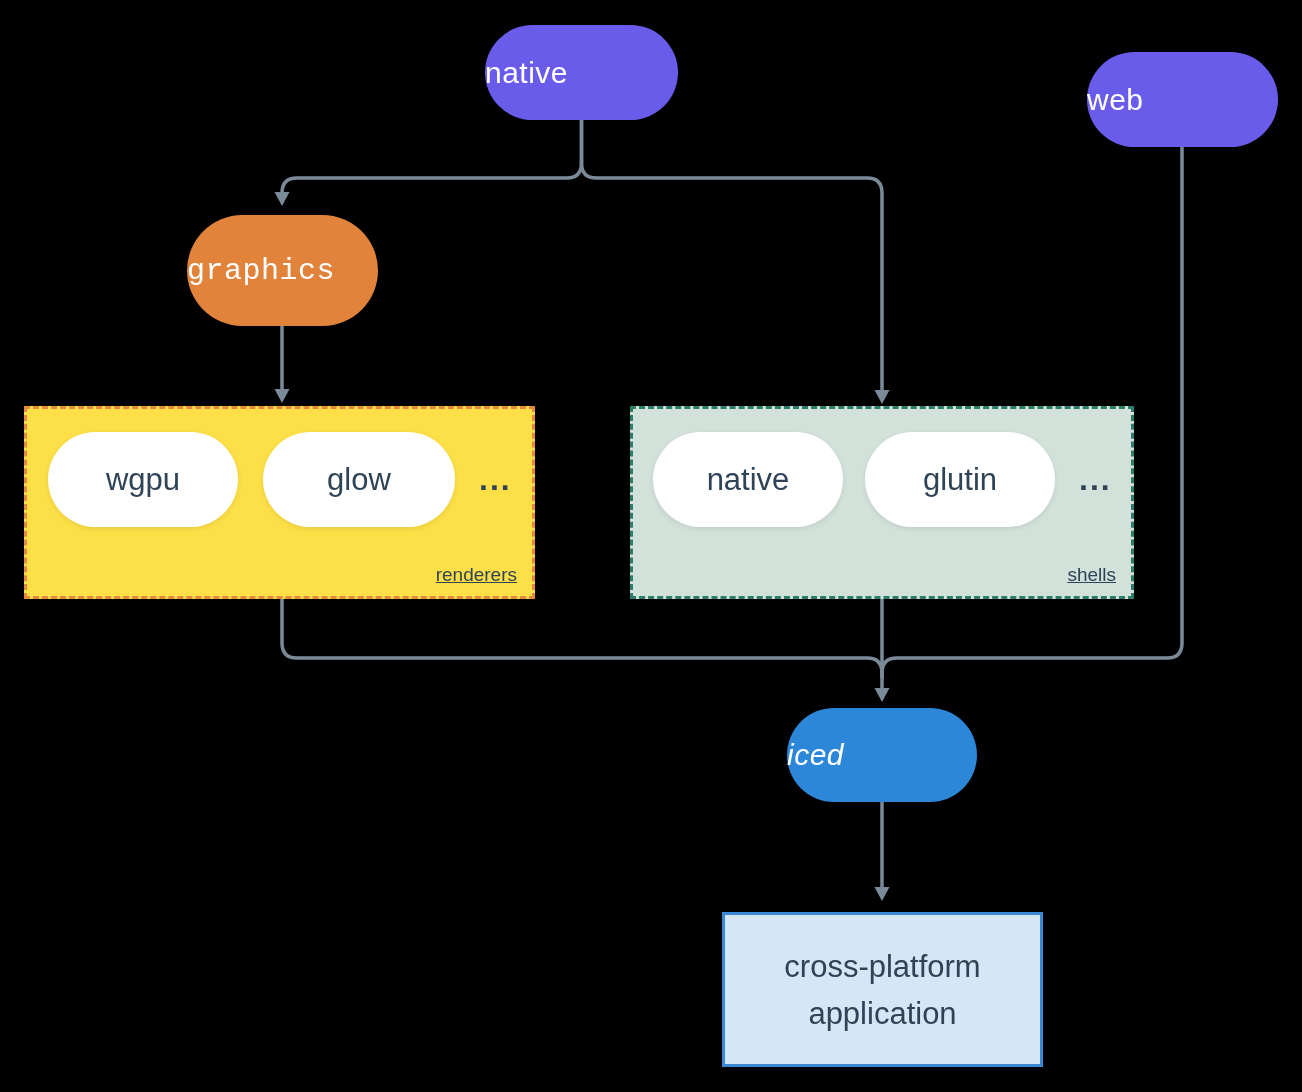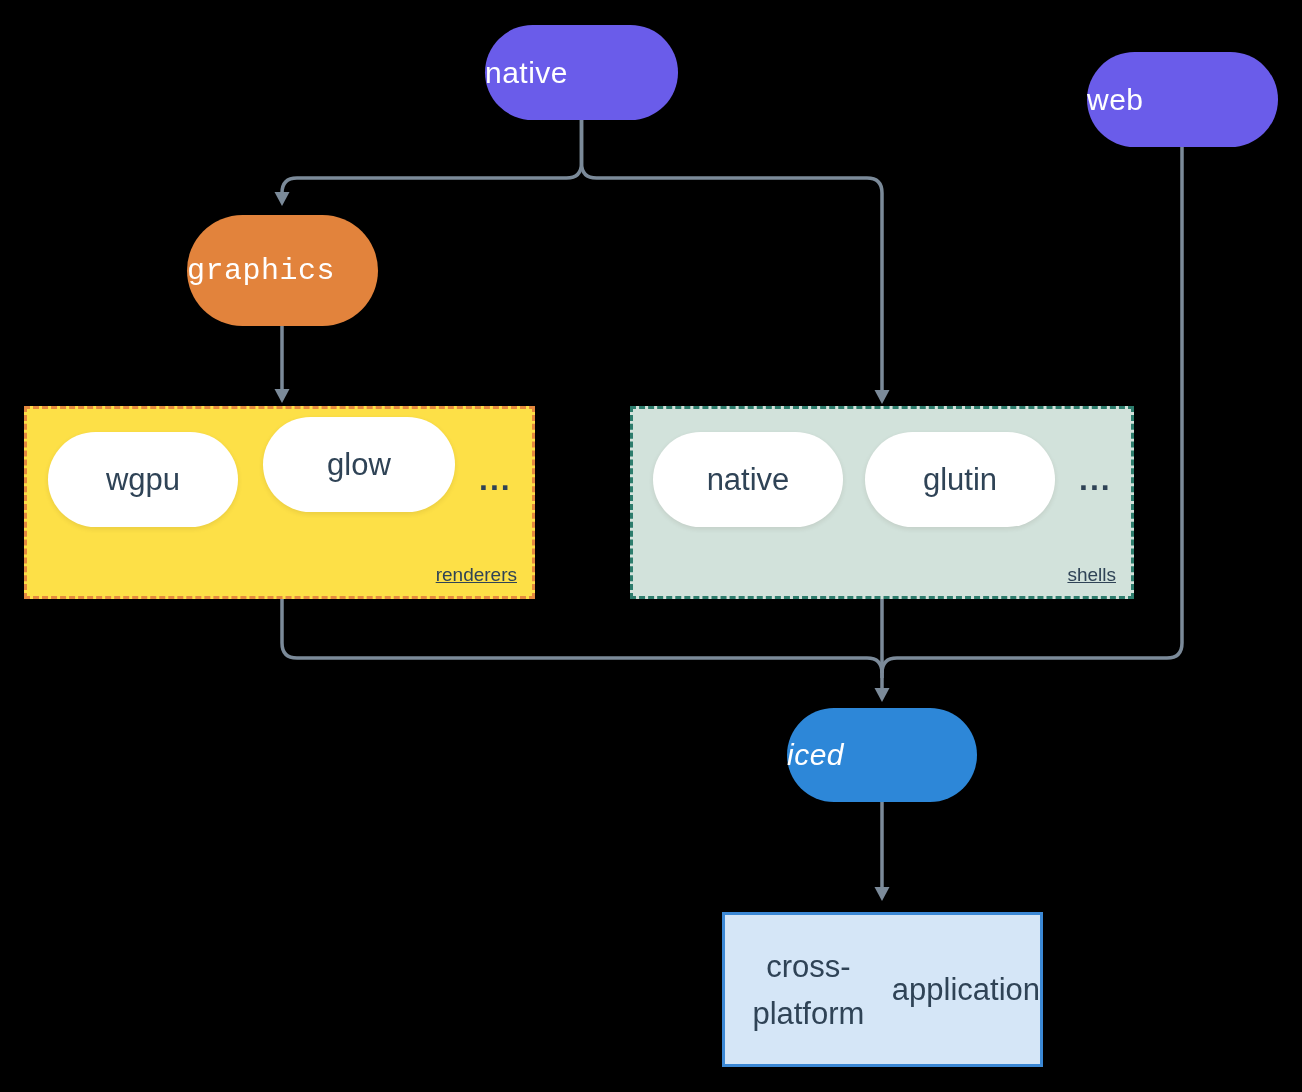--- a/index.html
+++ b/index.html
@@ -73,21 +73,21 @@
     display: flex;
     align-items: center;
     justify-content: center;
     background: #ffffff;
     border-radius: 60px;
     color: #2f4356;
     font-size: 31px;
     box-shadow: 0 2px 5px rgba(60, 40, 20, 0.10);
   }
   .group-renderers .pill-a { left: 21px;  top: 23px; width: 190px; height: 95px; }
-  .group-renderers .pill-b { left: 236px; top: 8px; width: 192px; height: 95px; }
+  .group-renderers .pill-b { left: 236px; top: 23px; width: 192px; height: 95px; }
   .group-shells    .pill-a { left: 20px;  top: 23px; width: 190px; height: 95px; }
   .group-shells    .pill-b { left: 232px; top: 23px; width: 190px; height: 95px; }
   .ellipsis {
     position: absolute;
     top: 52px;
     font-size: 32px;
     font-weight: bold;
     letter-spacing: 2px;
     color: #2f4356;
   }
@@ -95,21 +95,21 @@
   .group-shells    .ellipsis { left: 446px; }
 
   .app-box {
     position: absolute;
     z-index: 2;
     left: 722px; top: 912px; width: 321px; height: 155px;
     box-sizing: border-box;
     background: #d5e6f7;
     border: 3px solid #3b88d5;
     display: flex;
-    flex-direction: row;
+    flex-direction: column;
     align-items: center;
     justify-content: center;
     color: #2f4356;
     font-size: 31px;
     line-height: 47px;
     text-align: center;
   }
 </style>
 </head>
 <body>

